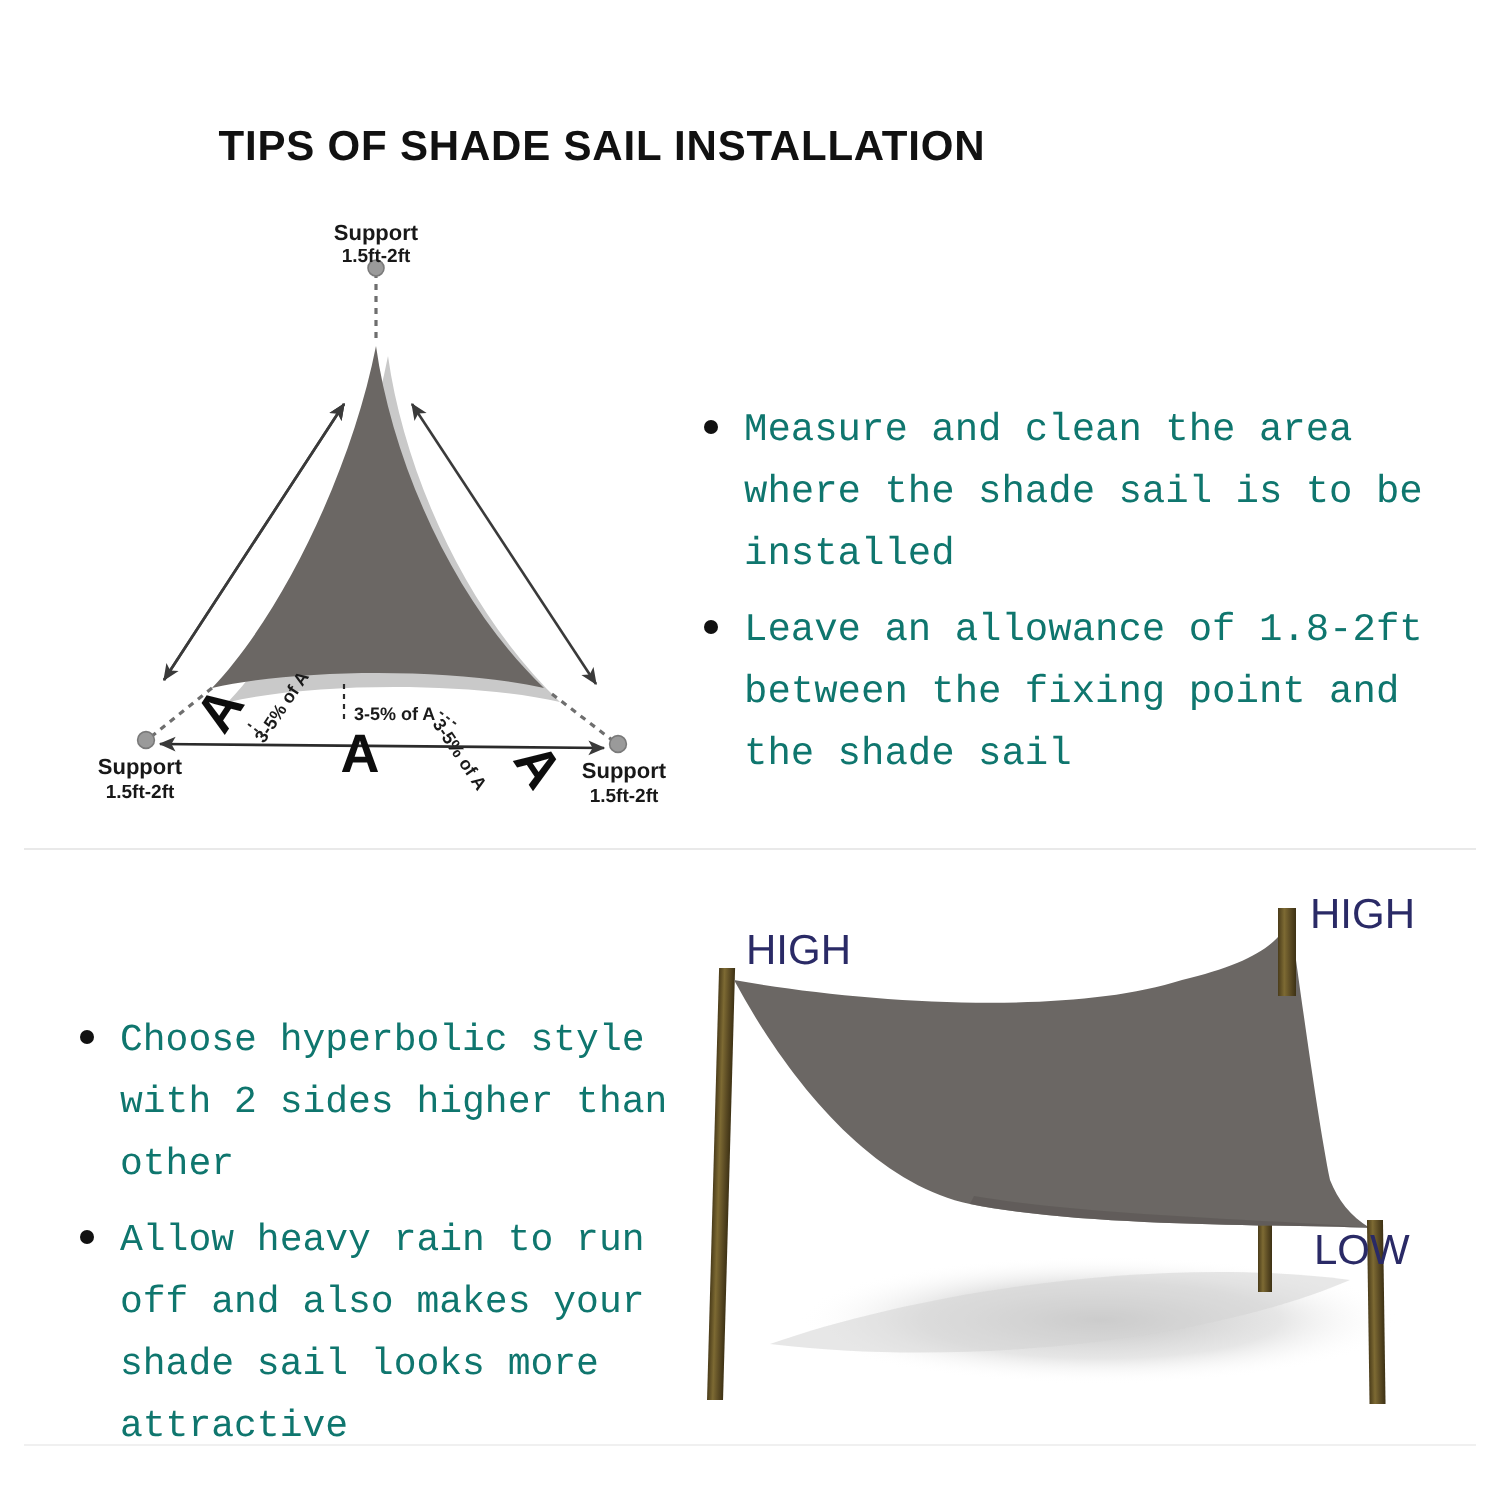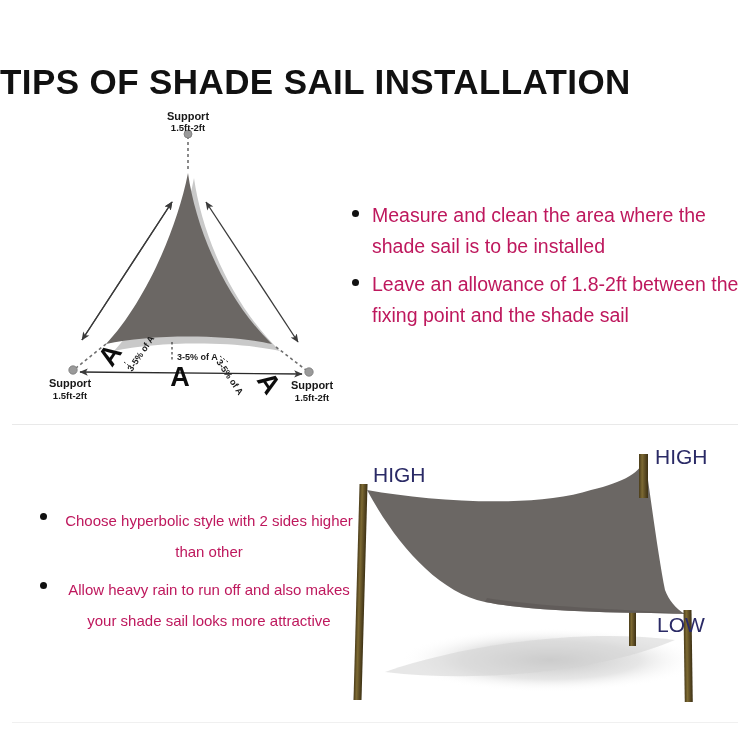--- a/index.html
+++ b/index.html
@@ -17,21 +17,21 @@
   }
 
   
   #title {
     position: absolute;
     left: 0;
     top: 62px;
     width: 602px;
     text-align: center;
     font-family: "Liberation Sans", sans-serif;
-    font-size: 35px;
+    font-size: 21px;
     font-weight: bold;
     letter-spacing: 0.4px;
     color: #111111;
     white-space: nowrap;
   }
 
   
   #divider {
     position: absolute;
     left: 12px;
@@ -53,22 +53,22 @@
   .bullet-list {
     position: absolute;
     margin: 0;
     padding: 0;
     list-style: none;
   }
   .bullet-item {
     position: relative;
     padding-left: 22px;
     margin-bottom: 7px;
-    color: #be185d;
-    font-family: Liberation Sans, sans-serif;
+    color: #0f766e;
+    font-family: Liberation Mono, monospace;
   }
   .bullet-item::before {
     content: "";
     position: absolute;
     left: 2px;
     top: 0.52em;
     width: 7px;
     height: 7px;
     border-radius: 50%;
     background: #111111;
@@ -85,23 +85,22 @@
     line-height: 31px;
   }
 
   
   #tips-list-bottom {
     left: 38px;
     top: 505px;
     width: 320px;
   }
   #tips-list-bottom .bullet-item {
-    font-size: 15px;
+    font-size: 19px;
     line-height: 31px;
-    text-align: center;
   }
 
   
   #triangle-diagram {
     position: absolute;
     left: 20px;
     top: 110px;
     width: 340px;
     height: 305px;
   }

